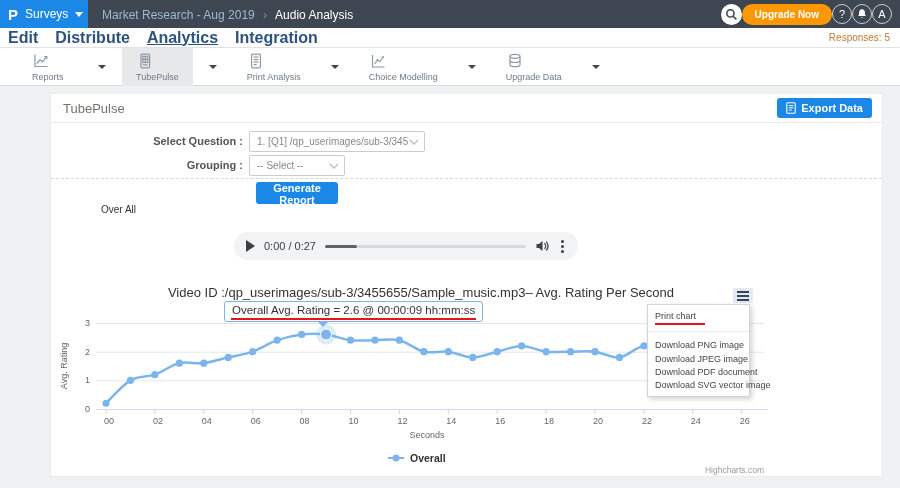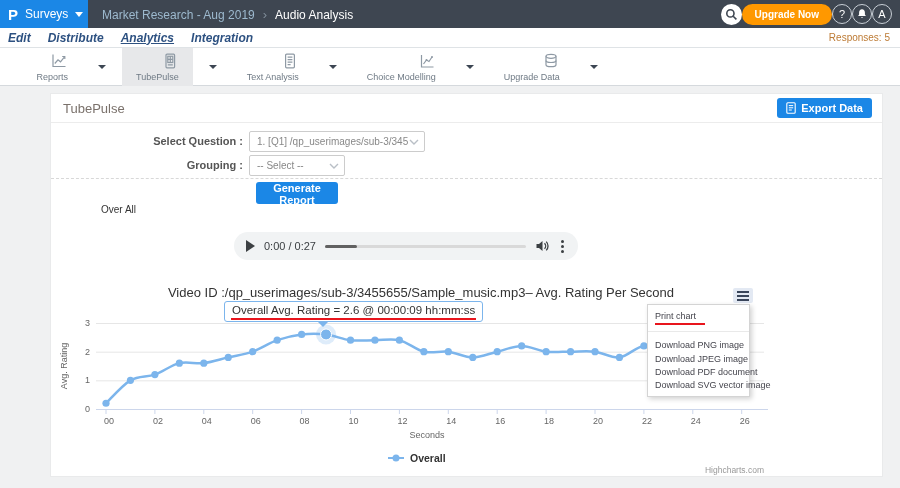--- a/index.html
+++ b/index.html
@@ -16,28 +16,28 @@
   .crumb-1 { color:#9db9ce; cursor:pointer; }
   .crumb-sep { color:#7f8c99; font-size:13px; }
   .crumb-2 { color:#ffffff; }
   .hdr-right { margin-left:auto; display:flex; align-items:center; gap:0; padding-right:8px; }
   .circle-btn { width:20px; height:20px; border-radius:50%; border:1px solid #c9cfd6; color:#fff; display:flex; align-items:center; justify-content:center; font-size:11px; cursor:pointer; }
   .search-btn { width:21px; height:21px; border-radius:50%; background:#fff; border:none; display:flex; align-items:center; justify-content:center; cursor:pointer; }
   .upgrade-btn { background:#ff9800; color:#fff; font-size:10px; font-weight:bold; border:none; border-radius:11px; padding:5px 13px; cursor:pointer; }
 
   
   .menubar { position:absolute; left:0; top:28px; width:900px; height:20px; background:#fff; border-bottom:1px solid #dfe3e6; display:flex; align-items:center; padding:0 10px 0 8px; gap:17px; }
-  .menu-item { font-size:12px; font-weight:bold; color:#2d5181; cursor:pointer;font-style:italic; }
+  .menu-item { font-size:16px; font-weight:bold; color:#2d5181; cursor:pointer; }
   .menu-item.active { text-decoration:underline; }
   .responses { margin-left:auto; font-size:10px; color:#bd7b35; cursor:pointer; }
 
   
   .toolbar { position:absolute; left:0; top:48px; width:900px; height:38px; background:#fff; border-bottom:1px solid #d5d9dd; display:flex; align-items:stretch; padding-left:18px; }
   .tb-item { display:flex; align-items:center; cursor:pointer; }
-  .tb-block { height:38px; display:flex; flex-direction:column; align-items:flex-end; justify-content:center; gap:2px; padding:0 14px; min-width:64px; }
+  .tb-block { height:38px; display:flex; flex-direction:column; align-items:flex-start; justify-content:center; gap:2px; padding:0 14px; min-width:64px; }
   .tb-block.active { background:#e7e8ea; }
   .tb-label { font-size:9px; color:#6f7a85; white-space:nowrap; }
   .tb-caret { width:0; height:0; border-left:4px solid transparent; border-right:4px solid transparent; border-top:4px solid #3c4653; margin:0 16px; cursor:pointer; }
   .tb-icon svg { display:block; }
 
   
   .panel { position:absolute; left:50px; top:93px; width:833px; height:384px; background:#fff; border:1px solid #e9eaeb; }
   .panel-header { position:absolute; left:0; top:0; width:100%; height:29px; border-bottom:1px solid #ececec; }
   .panel-title { position:absolute; left:12px; top:7px; font-size:13px; color:#7a716b; }
   .export-btn { position:absolute; right:10px; top:4px; background:#1b87e6; color:#fff; border:none; border-radius:3px; font-size:11px; font-weight:bold; padding:4px 9px; display:flex; align-items:center; gap:5px; cursor:pointer; }
@@ -153,21 +153,21 @@
     </div>
 
     <div class="tb-item">
       <div class="tb-block">
         <span class="tb-icon">
           <svg width="18" height="18" viewBox="0 0 18 18" fill="none" stroke="#8e99a4" stroke-width="1.2">
             <rect x="4.6" y="2.2" width="8.8" height="13.6" rx="1"></rect>
             <path d="M6.6 5.2 h4.8 M6.6 7.7 h4.8 M6.6 10.2 h4.8 M6.6 12.7 h3"></path>
           </svg>
         </span>
-        <span class="tb-label">Text Analysis</span>
+        <span class="tb-label">Print Analysis</span>
       </div>
       <span class="tb-caret"></span>
     </div>
 
     <div class="tb-item">
       <div class="tb-block">
         <span class="tb-icon">
           <svg width="18" height="18" viewBox="0 0 18 18" fill="none" stroke="#8e99a4" stroke-width="1.2">
             <path d="M3.5 3 V15 H15.5"></path>
             <polyline points="5.5,12 8.5,8 11,9.5 14,5"></polyline>

